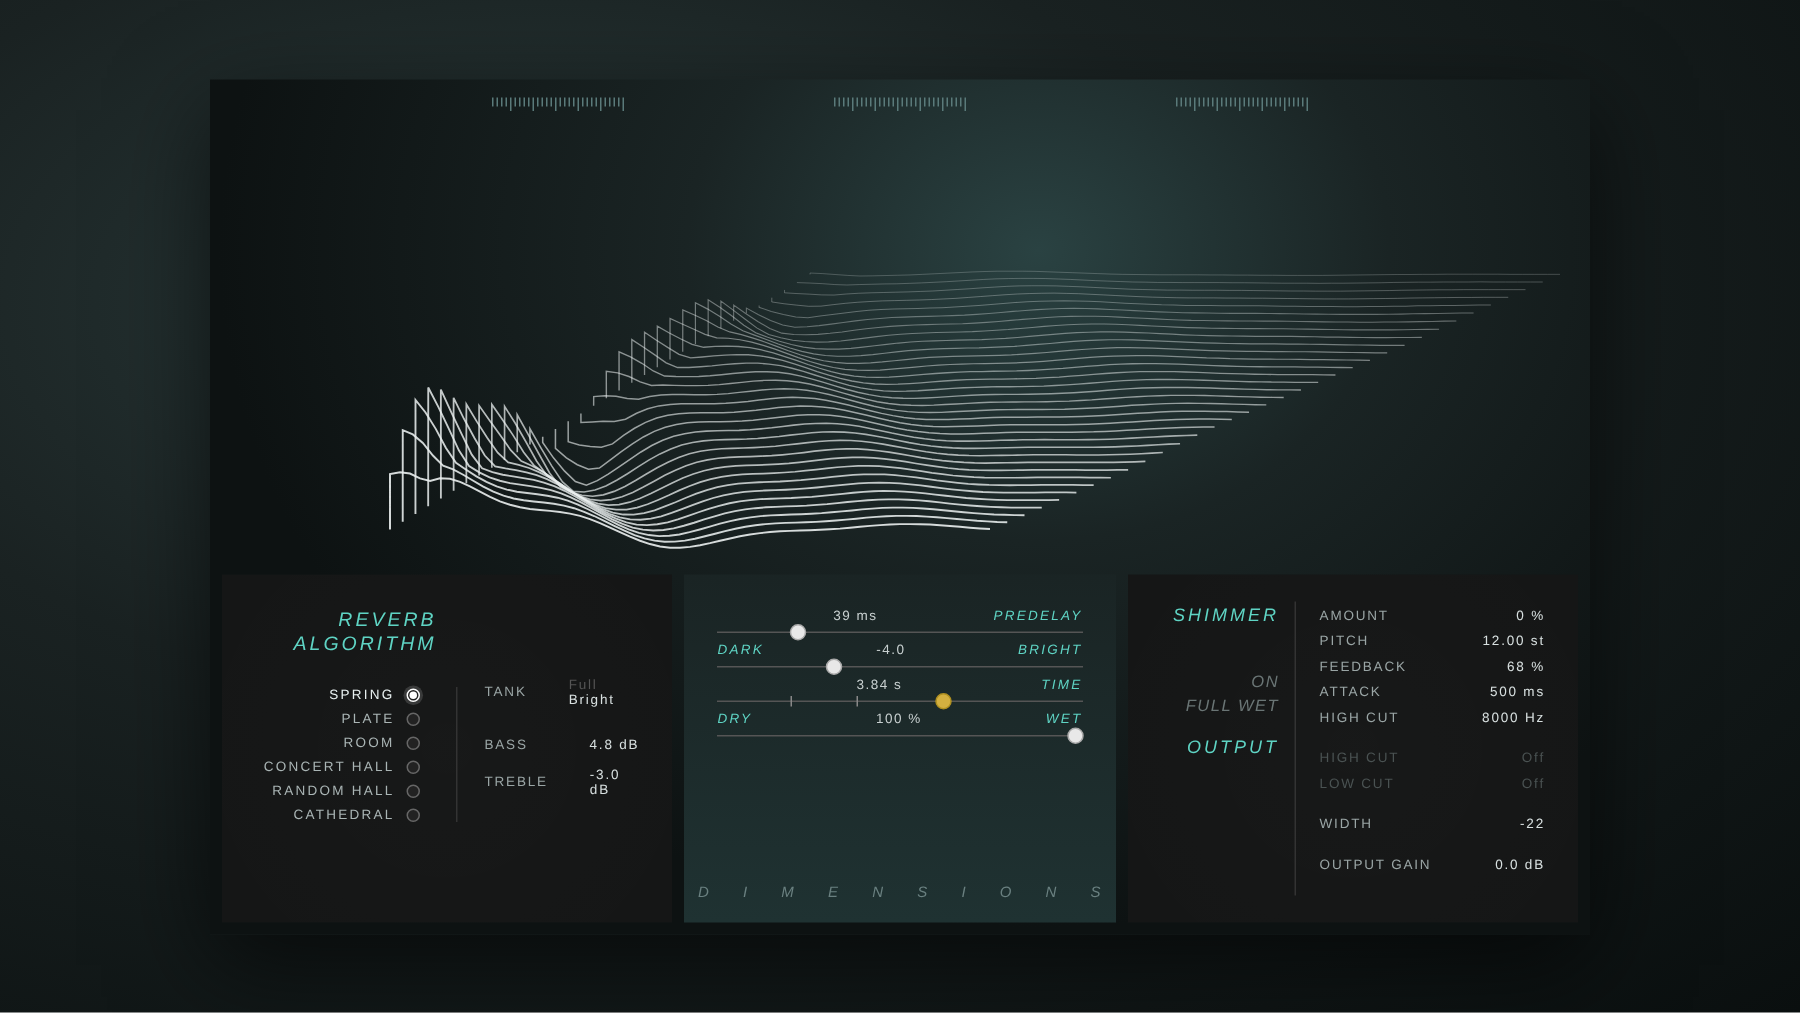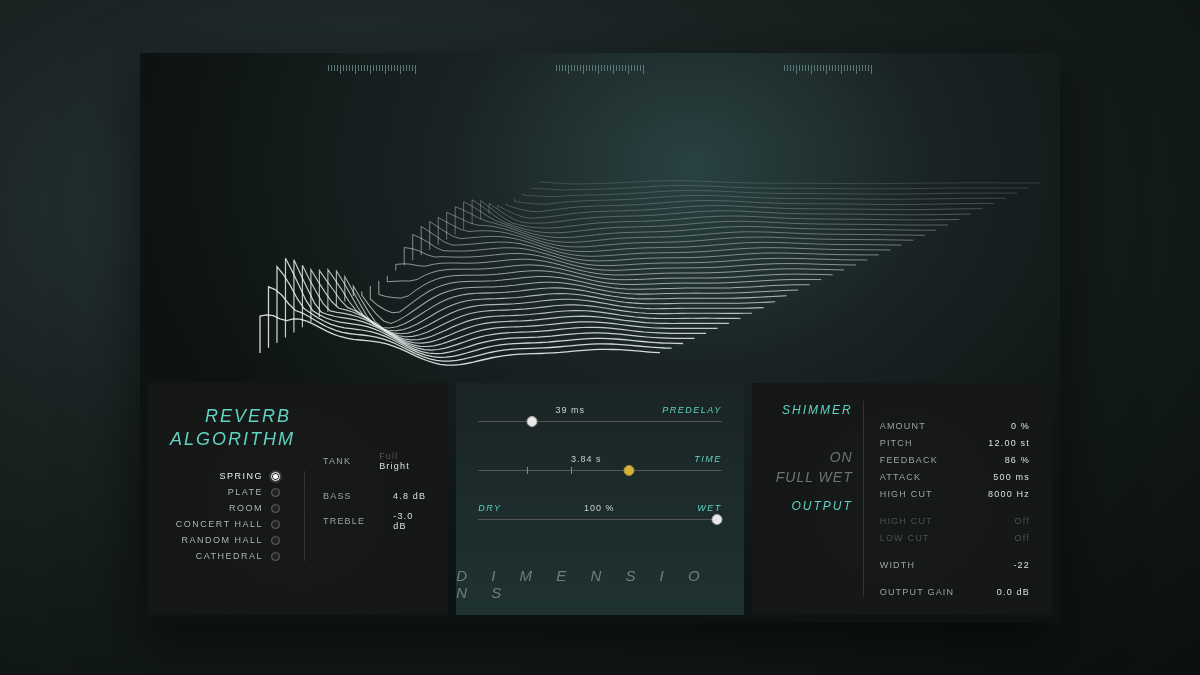--- a/index.html
+++ b/index.html
@@ -36,59 +36,59 @@
 .panel {
   background: #151616;
   background-image: radial-gradient(circle at 50% 50%, rgba(255,255,255,0.01) 0%, transparent 100%);
   flex: 1; padding: 18px 22px; position: relative;
 }
 .panel.center { flex: 0.95; background: linear-gradient(180deg, #1a2424 0%, #1f3232 100%); }
 
 
 .left-panel { display: flex; }
 .algo-list { width: 135px; padding-top: 4px; }
-.algo-title { color: #5fd4c4; font-size: 18px; letter-spacing: 2px; font-style: italic; text-align: right; line-height: 1.3; margin-bottom: 20px; padding-right: 14px; }
+.algo-title { color: #5fd4c4; font-size: 13px; letter-spacing: 2px; font-style: italic; text-align: right; line-height: 1.3; margin-bottom: 20px; padding-right: 14px; }
 .algo-items { display: flex; flex-direction: column; gap: 6px; border-right: 1px solid #333; padding-right: 24px; }
 .algo-item { display: flex; align-items: center; justify-content: flex-end; gap: 8px; cursor: pointer; }
 .algo-item .lbl { color: #aab5b5; font-size: 9px; letter-spacing: 1.5px; }
 .algo-item.selected .lbl { color: #e8f0f0; }
 .radio { width: 9px; height: 9px; border-radius: 50%; border: 1px solid #666; background: #222; }
 .algo-item.selected .radio { border-color: #fff; box-shadow: 0 0 0 2px rgba(255,255,255,0.15); }
 .algo-item.selected .radio::after { content:''; display:block; width:5px; height:5px; background:#fff; border-radius:50%; margin:1px; }
 
 .algo-params { flex: 1; padding-left: 18px; padding-top: 50px; }
 .param-row { display: flex; justify-content: space-between; align-items: center; margin-bottom: 10px; font-size: 9px; letter-spacing: 1.2px; gap: 28px; }
 .param-row .pname { color: #9aa5a5; }
 .param-row .pval { color: #d8e0e0; }
 .param-row .ptoggle { color: #555; }
 .param-row .ptoggle .active { color: #d8e0e0; }
 
 
 .center-panel { padding-top: 22px; }
-.slider-block { margin-bottom: 32px; }
+.slider-block { margin-bottom: 6px; }
 .slider-labels { display: flex; justify-content: space-between; align-items: center; font-size: 9px; letter-spacing: 1.5px; margin-bottom: 4px; }
 .slider-labels .sl-left { color: #5fd4c4; font-style: italic; }
 .slider-labels .sl-right { color: #5fd4c4; font-style: italic; }
 .slider-labels .sl-val { color: #c8d0d0; font-size: 9px; letter-spacing: 1px; }
 .slider-labels.top { margin-bottom: 4px; }
 .slider-track { height: 1px; background: #555; position: relative; margin: 6px 0; }
 .slider-thumb { position: absolute; top: -5px; width: 11px; height: 11px; border-radius: 50%; background: #e8e8e8; border: 1px solid #aaa; transform: translateX(-50%); cursor: pointer; }
 .slider-thumb.gold { background: #d4b040; border-color: #b09020; }
 .slider-tick { position: absolute; top: -3px; width: 1px; height: 7px; background: #888; }
 .time-lbl { color: #d4b040; }
 
-.dimensions-label { position: absolute; bottom: 14px; left: 0; right: 0; text-align: left; color: #6a8080; font-size: 15px; letter-spacing: 10px; font-style: italic; }
+.dimensions-label { position: absolute; bottom: 14px; left: 0; right: 0; text-align: right; color: #6a8080; font-size: 10px; letter-spacing: 10px; font-style: italic; }
 
 
 .right-panel { display: flex; }
 .right-titles { width: 90px; padding-top: 2px; padding-right: 10px; text-align: right; border-right: 1px solid #333; display: flex; flex-direction: column; }
 .rtitle { color: #5fd4c4; font-size: 12px; letter-spacing: 2px; font-style: italic; }
-.rsub { color: #6a7575; font-size: 14px; letter-spacing: 1px; margin-top: 32px; font-style: italic; }
+.rsub { color: #6a7575; font-size: 11px; letter-spacing: 1px; margin-top: 32px; font-style: italic; }
 .rtitle2 { color: #5fd4c4; font-size: 12px; letter-spacing: 2px; font-style: italic; margin-top: 14px; }
-.right-params { flex: 1; padding-left: 16px; padding-top: 4px; margin-top: 16px; }
+.right-params { flex: 1; padding-left: 16px; padding-top: 4px; }
 .rparam { display: flex; justify-content: space-between; font-size: 9px; letter-spacing: 1.2px; margin-bottom: 7px; }
 .rparam .pname { color: #9aa5a5; }
 .rparam .pval { color: #d8e0e0; }
 .rparam.dim .pname, .rparam.dim .pval { color: #4a5252; }
 .rparam-gap { height: 10px; }
 </style>
 </head>
 <body>
 
 <div class="plugin">
@@ -292,20 +292,30 @@
         <div class="slider-labels top">
           <span></span>
           <span class="sl-val">39 ms</span>
           <span class="sl-right">PREDELAY</span>
         </div>
         <div class="slider-track">
             <div class="slider-thumb" id="thumb-predelay" style="left: 22%;"></div>
           </div>
       </div>
 
+      <div class="slider-block">
+        <div class="slider-labels">
+          <span class="sl-left">DARK</span>
+          <span class="sl-val">-4.0</span>
+          <span class="sl-right">BRIGHT</span>
+        </div>
+        <div class="slider-track">
+            <div class="slider-thumb" id="thumb-tone" style="left: 32%;"></div>
+          </div>
+      </div>
 
       <div class="slider-block">
         <div class="slider-labels">
           <span></span>
           <span class="sl-val">3.84 s</span>
           <span class="sl-right time-lbl">TIME</span>
         </div>
         <div class="slider-track">
           <div class="slider-tick" style="left:20%"></div>
           <div class="slider-tick" style="left:38%"></div>
@@ -338,21 +348,21 @@
           <div class="rparam">
             <span class="pname">AMOUNT</span>
             <span class="pval">0 %</span>
           </div>
           <div class="rparam">
             <span class="pname">PITCH</span>
             <span class="pval">12.00 st</span>
           </div>
           <div class="rparam">
             <span class="pname">FEEDBACK</span>
-            <span class="pval">86 %</span>
+            <span class="pval">68 %</span>
           </div>
           <div class="rparam">
             <span class="pname">ATTACK</span>
             <span class="pval">500 ms</span>
           </div>
           <div class="rparam">
             <span class="pname">HIGH CUT</span>
             <span class="pval">8000 Hz</span>
           </div>
           <div class="rparam-gap"></div>

